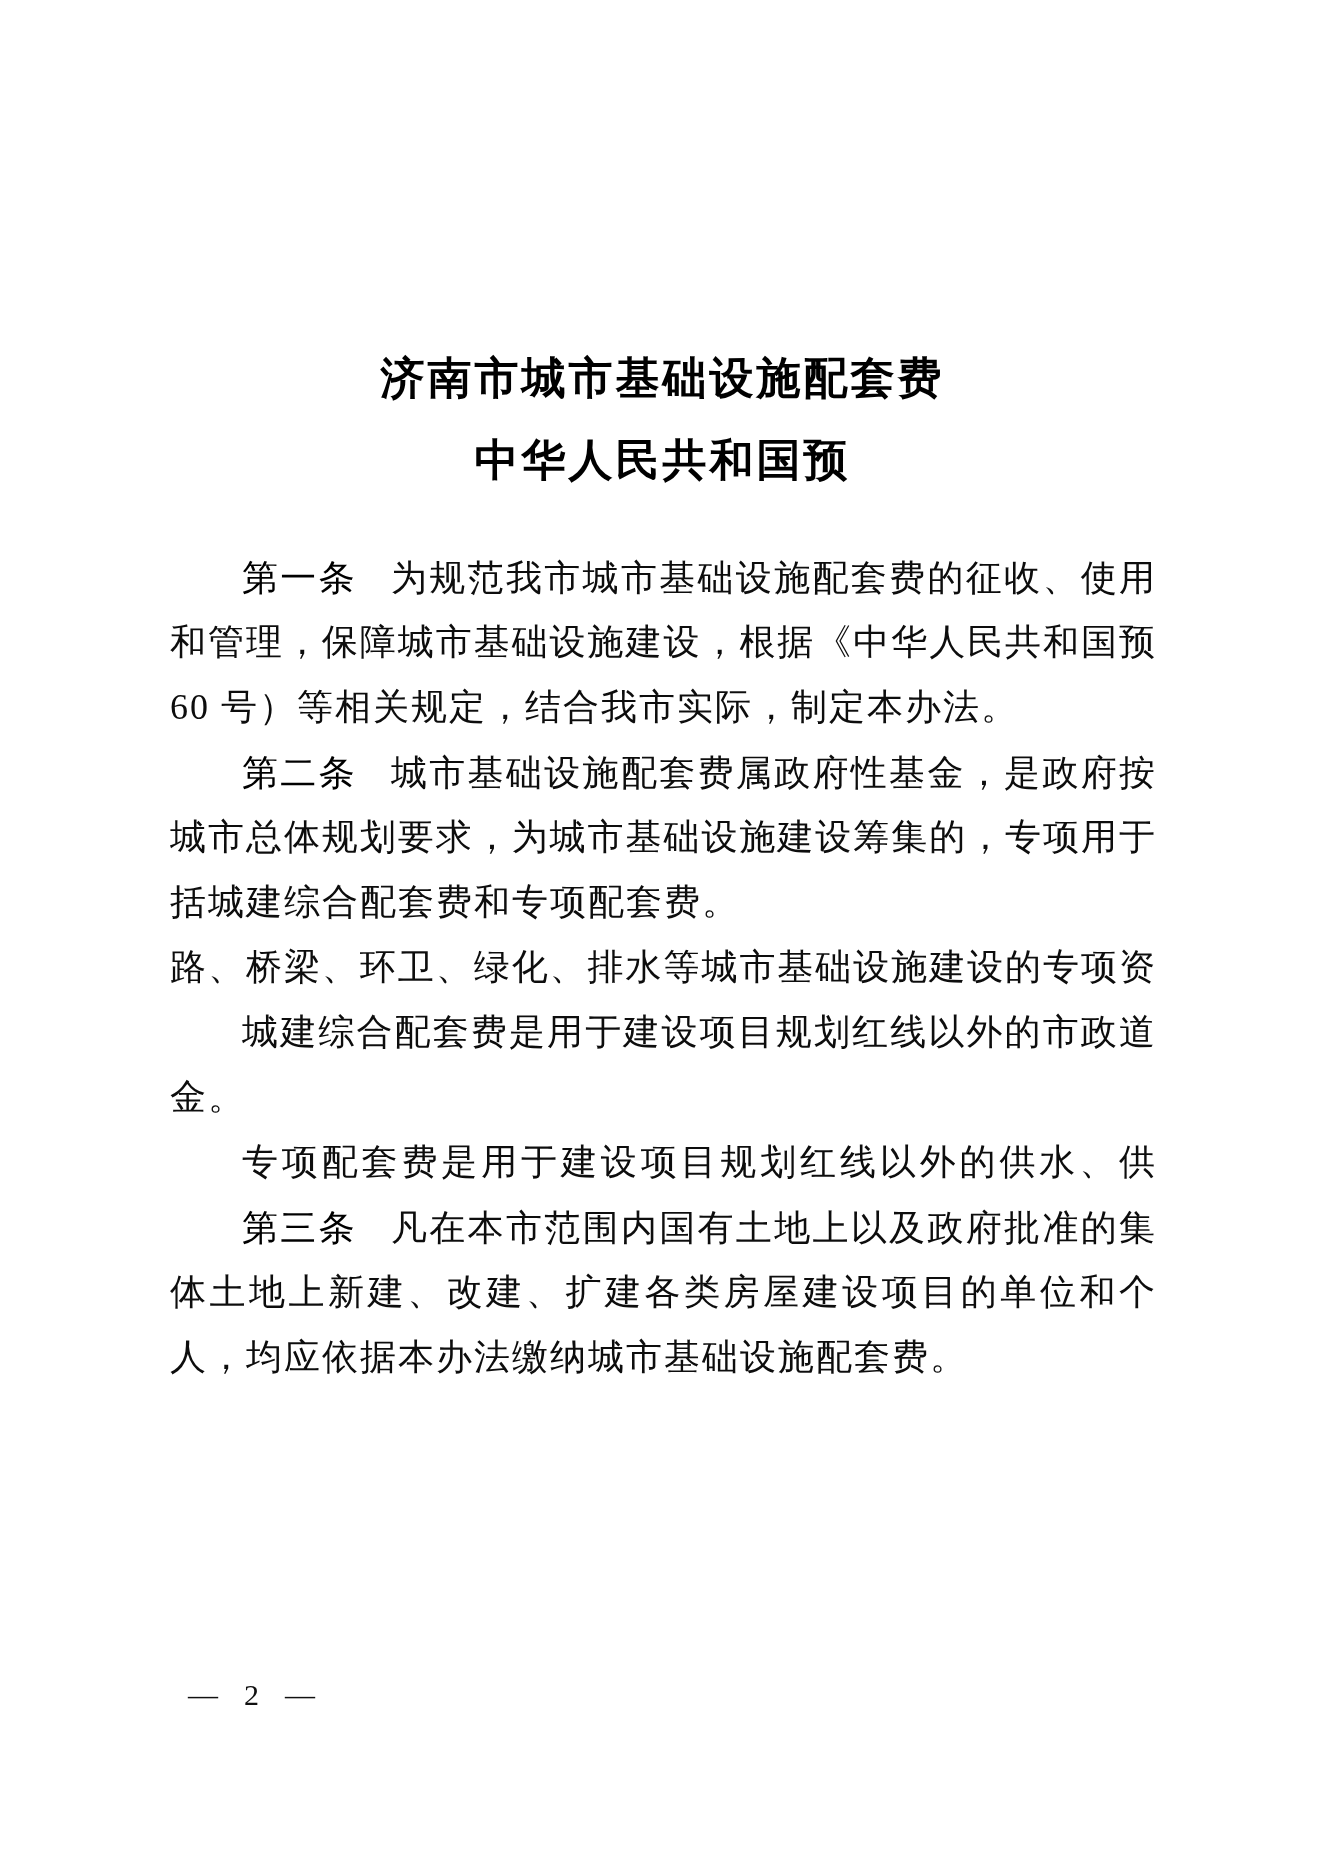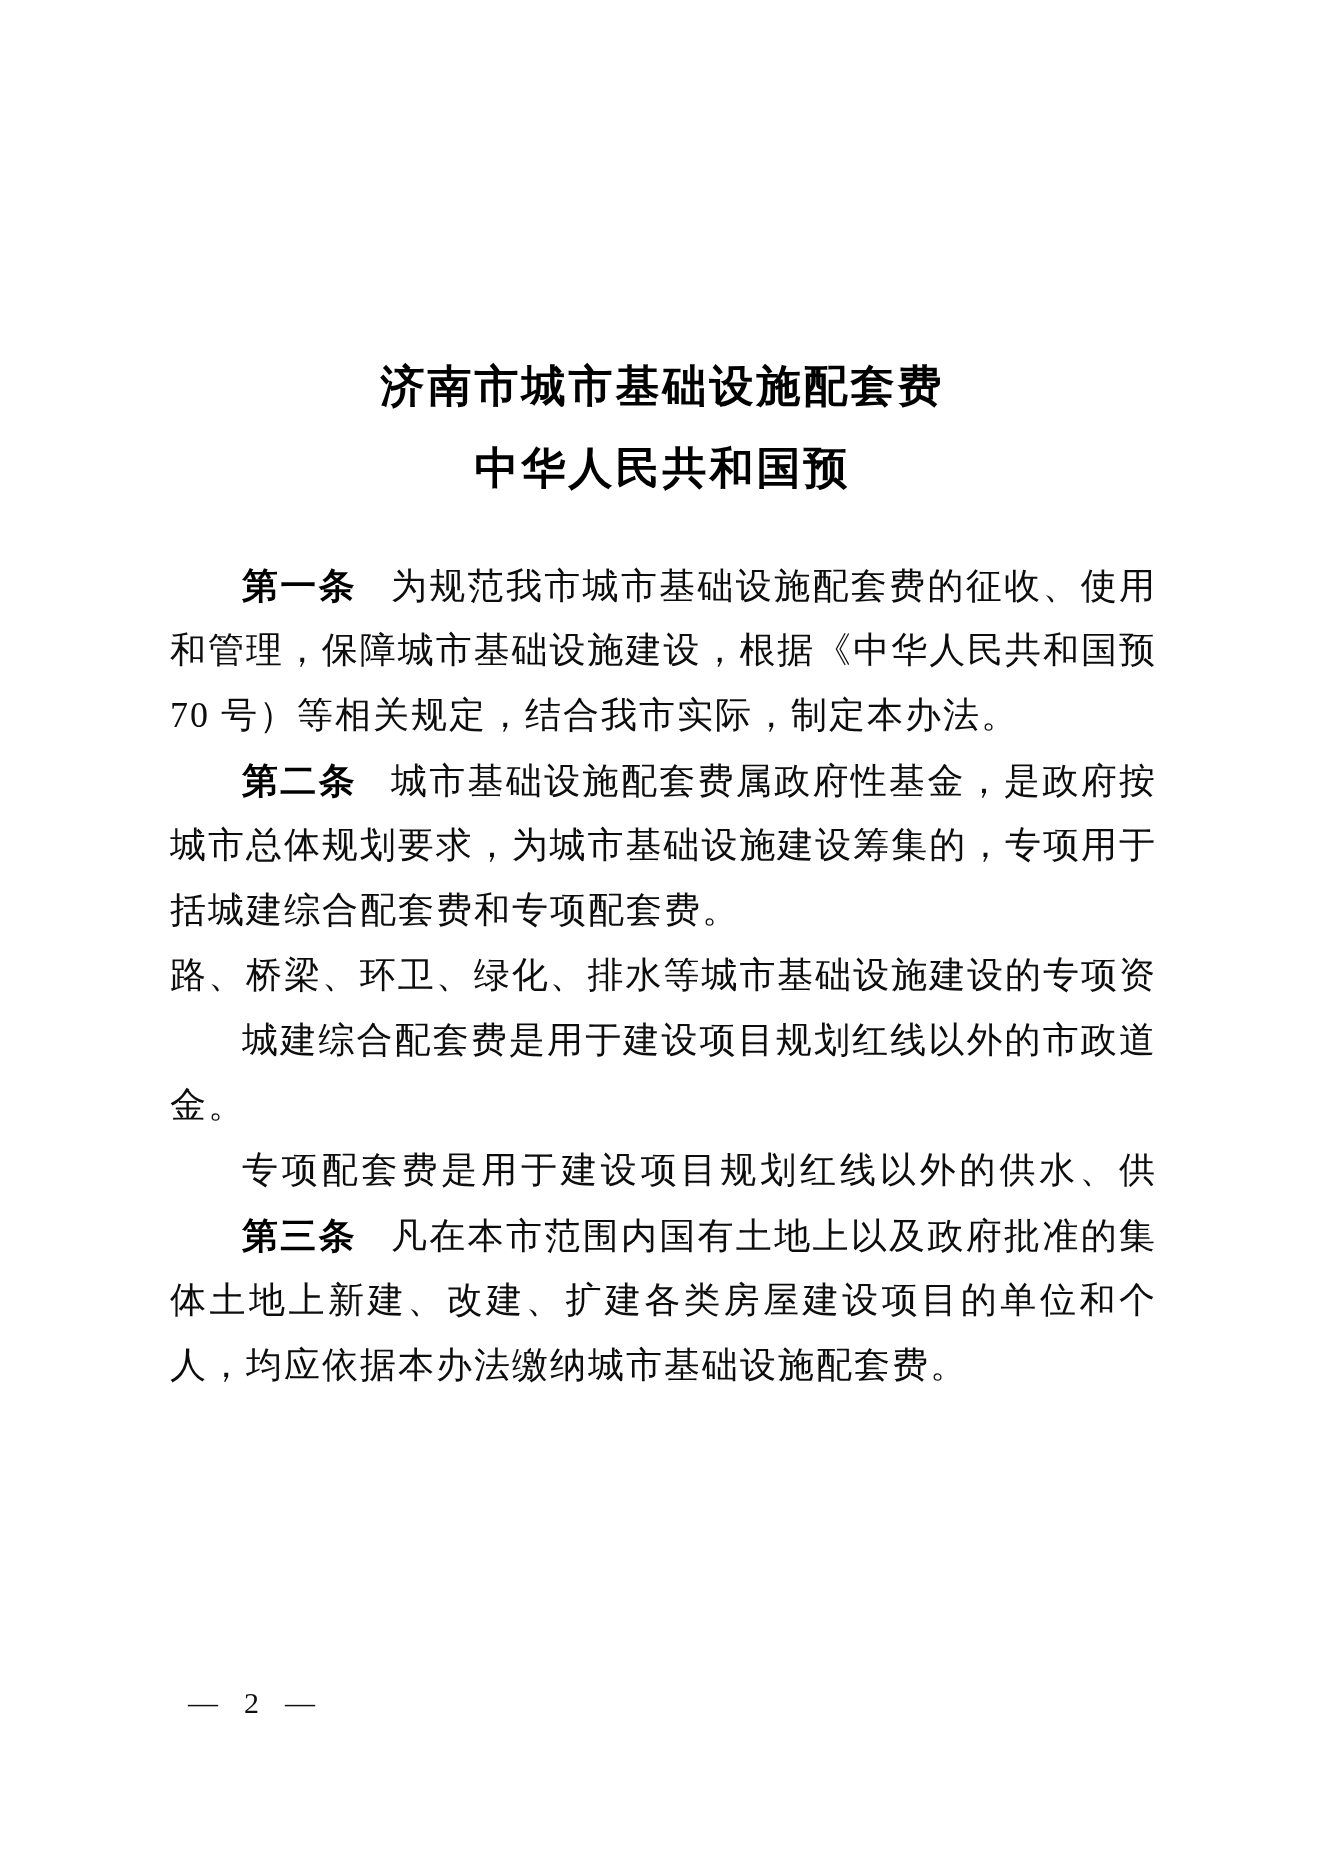--- a/index.html
+++ b/index.html
@@ -5,21 +5,21 @@
   html, body { margin: 0; padding: 0; }
   body {
     width: 1321px; height: 1870px;
     background: #ffffff;
     font-family: "Liberation Serif", serif;
     color: #0a0a0a;
     position: relative;
     overflow: hidden;
   }
   .page {
-    position: absolute; left: 0; top: 8px;
+    position: absolute; left: 0; top: 0;
     width: 1321px; height: 1534px;
     background: #ffffff;
   }
   .title-block {
     position: absolute;
     top: 338px; left: 170px; width: 985px;
     text-align: center;
     font-weight: 700;
     font-size: 44px;
     line-height: 82px;
@@ -41,21 +41,21 @@
     text-align: left;
     overflow: hidden;
   }
   .line.justify {
     letter-spacing: 0;
     text-align: justify;
     text-align-last: justify;
   }
   .line.indent { text-indent: 72px; }
   .lead {
-    font-weight: 700;
+    font-weight: 400;
     font-family: "Liberation Sans", sans-serif;
     margin-right: 34px;
     color: #000000;
   }
   .footer {
     position: absolute;
     left: 188px; top: 1678px;
     display: flex;
     align-items: center;
     gap: 26px;
@@ -70,21 +70,21 @@
 <div class="page">
 
   <div class="title-block">
     <div class="title-line">济南市城市基础设施配套费</div>
     <div class="title-line">中华人民共和国预</div>
   </div>
 
   <div class="body-block">
     <p class="line justify indent"><span class="lead">第一条</span><span>为规范我市城市基础设施配套费的征收、使用</span></p>
     <p class="line justify"><span>和管理，保障城市基础设施建设，根据《中华人民共和国预</span></p>
-    <p class="line"><span>70 号）等相关规定，结合我市实际，制定本办法。</span></p>
+    <p class="line"><span>60 号）等相关规定，结合我市实际，制定本办法。</span></p>
     <p class="line justify indent"><span class="lead">第二条</span><span>城市基础设施配套费属政府性基金，是政府按</span></p>
     <p class="line justify"><span>城市总体规划要求，为城市基础设施建设筹集的，专项用于</span></p>
     <p class="line"><span>括城建综合配套费和专项配套费。</span></p>
     <p class="line justify"><span>路、桥梁、环卫、绿化、排水等城市基础设施建设的专项资</span></p>
     <p class="line justify indent"><span>城建综合配套费是用于建设项目规划红线以外的市政道</span></p>
     <p class="line"><span>金。</span></p>
     <p class="line justify indent"><span>专项配套费是用于建设项目规划红线以外的供水、供</span></p>
     <p class="line justify indent"><span class="lead">第三条</span><span>凡在本市范围内国有土地上以及政府批准的集</span></p>
     <p class="line justify"><span>体土地上新建、改建、扩建各类房屋建设项目的单位和个</span></p>
     <p class="line"><span>人，均应依据本办法缴纳城市基础设施配套费。</span></p>

